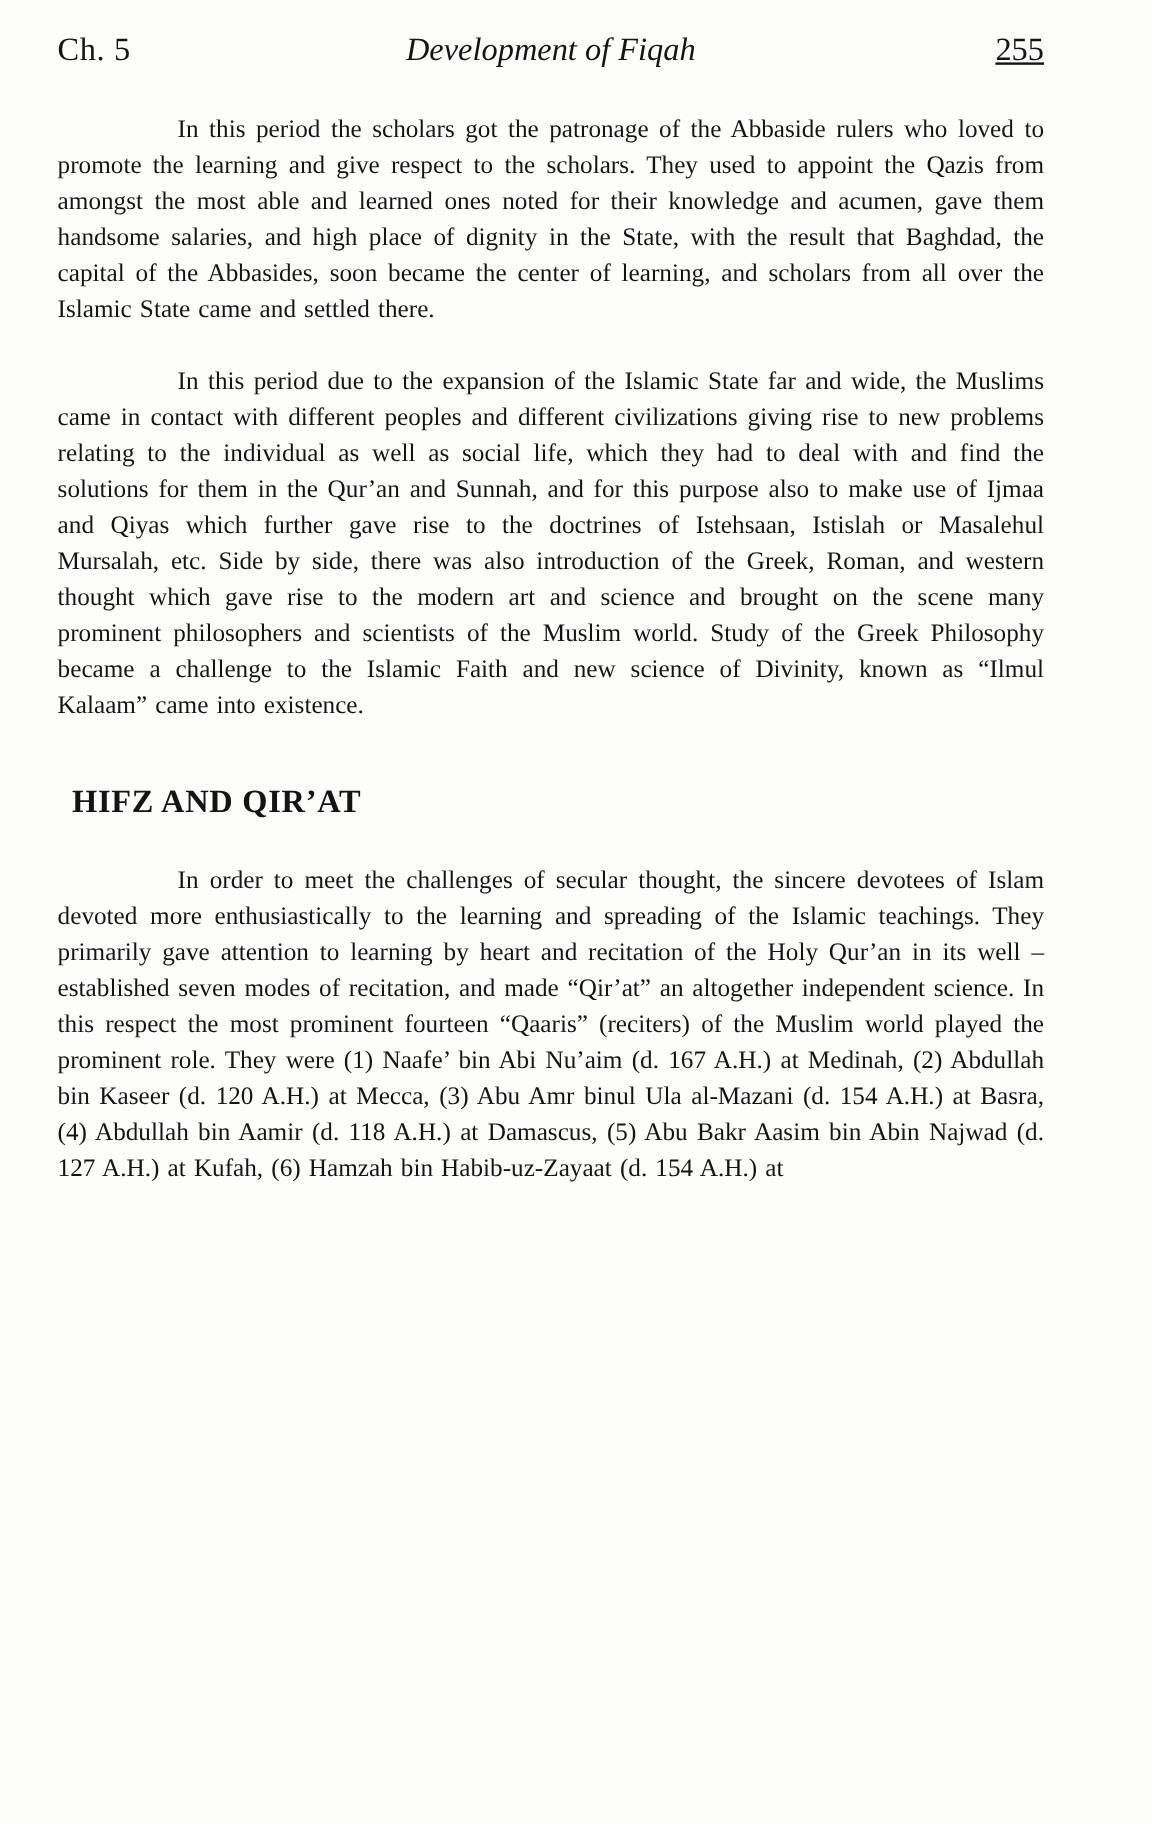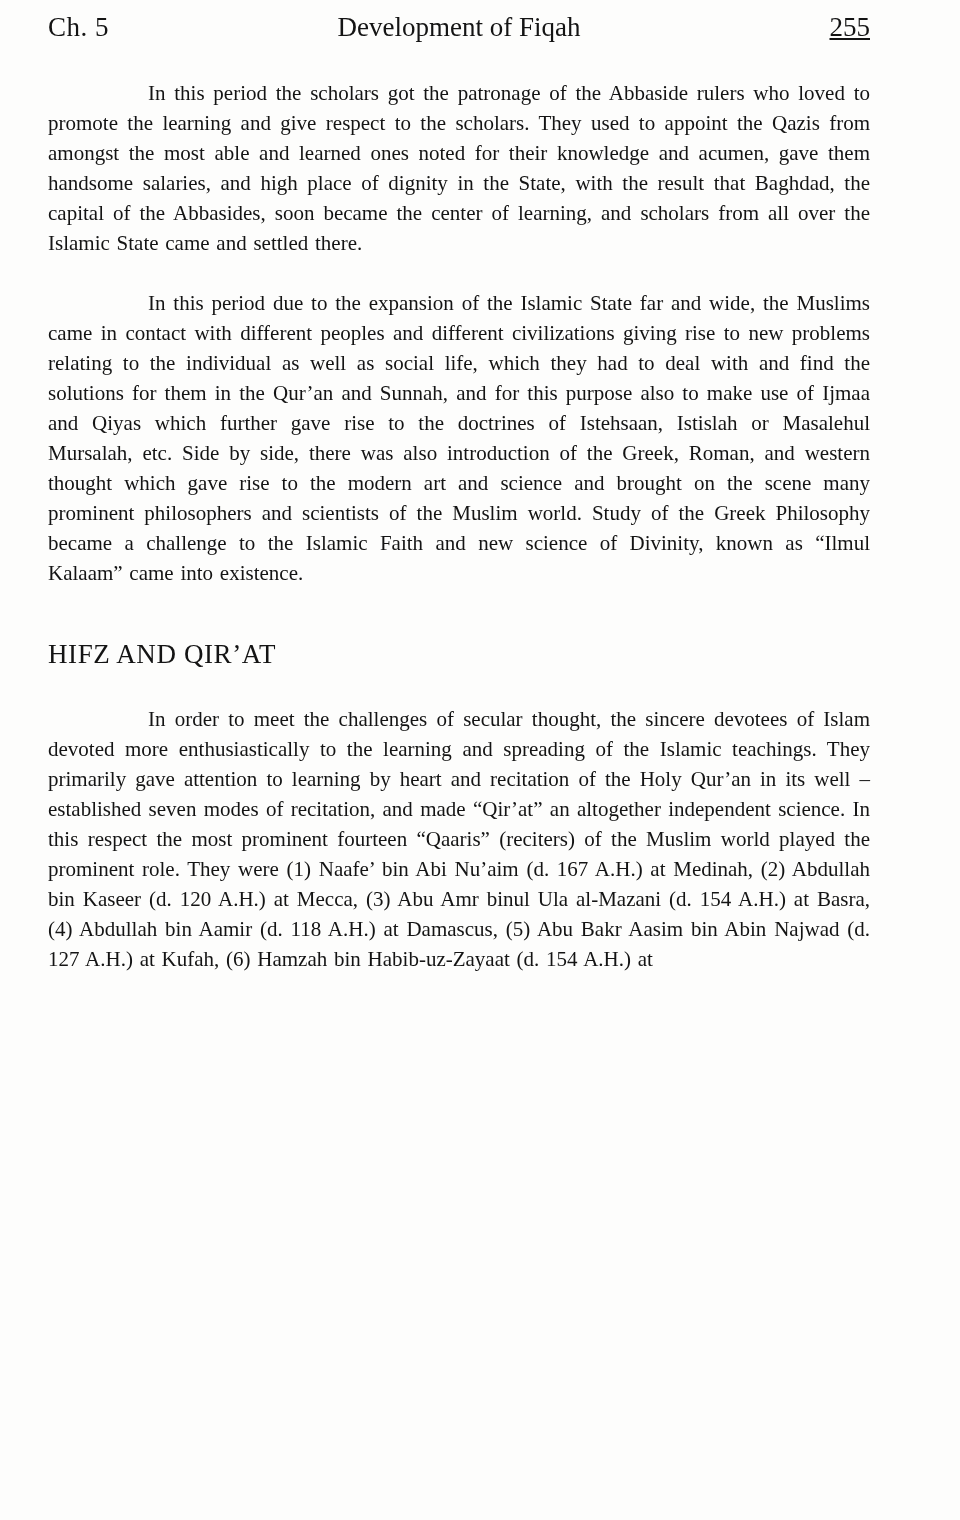--- a/index.html
+++ b/index.html
@@ -11,55 +11,56 @@
     height: 1520px;
     background: #fdfdfc;
     color: #141414;
     font-family: "Liberation Serif", serif;
     overflow: hidden;
   }
   .page {
     box-sizing: border-box;
     width: 960px;
     height: 1520px;
-    padding: 10px 90px 0 48px;
+    padding: 24px 90px 0 48px;
   }
   .page-header {
     display: grid;
     grid-template-columns: 1fr auto 1fr;
     align-items: baseline;
     font-size: 27px;
     line-height: 34px;
   }
   .chapter {
     justify-self: start;
     letter-spacing: 0.5px;
   }
   .title {
     justify-self: center;
+    font-style: italic;
   }
   .pagenum {
     justify-self: end;
     text-decoration: underline;
   }
   .body-text {
     margin-top: 34px;
   }
   .body-text p.para {
     margin: 0 0 30px 0;
     font-size: 21px;
     line-height: 30px;
     text-align: justify;
     text-indent: 100px;
     word-spacing: 1.5px;
   }
   .section-heading {
-    margin: 50px 0 34px 0;
+    margin: 50px 0 34px 12px;
     font-size: 27px;
-    font-weight: normal;
+    font-weight: bold;
     letter-spacing: 0.6px;
     line-height: 32px;
   }
 </style>
 </head>
 <body>
 
 <div class="page">
 
   <div class="page-header">

